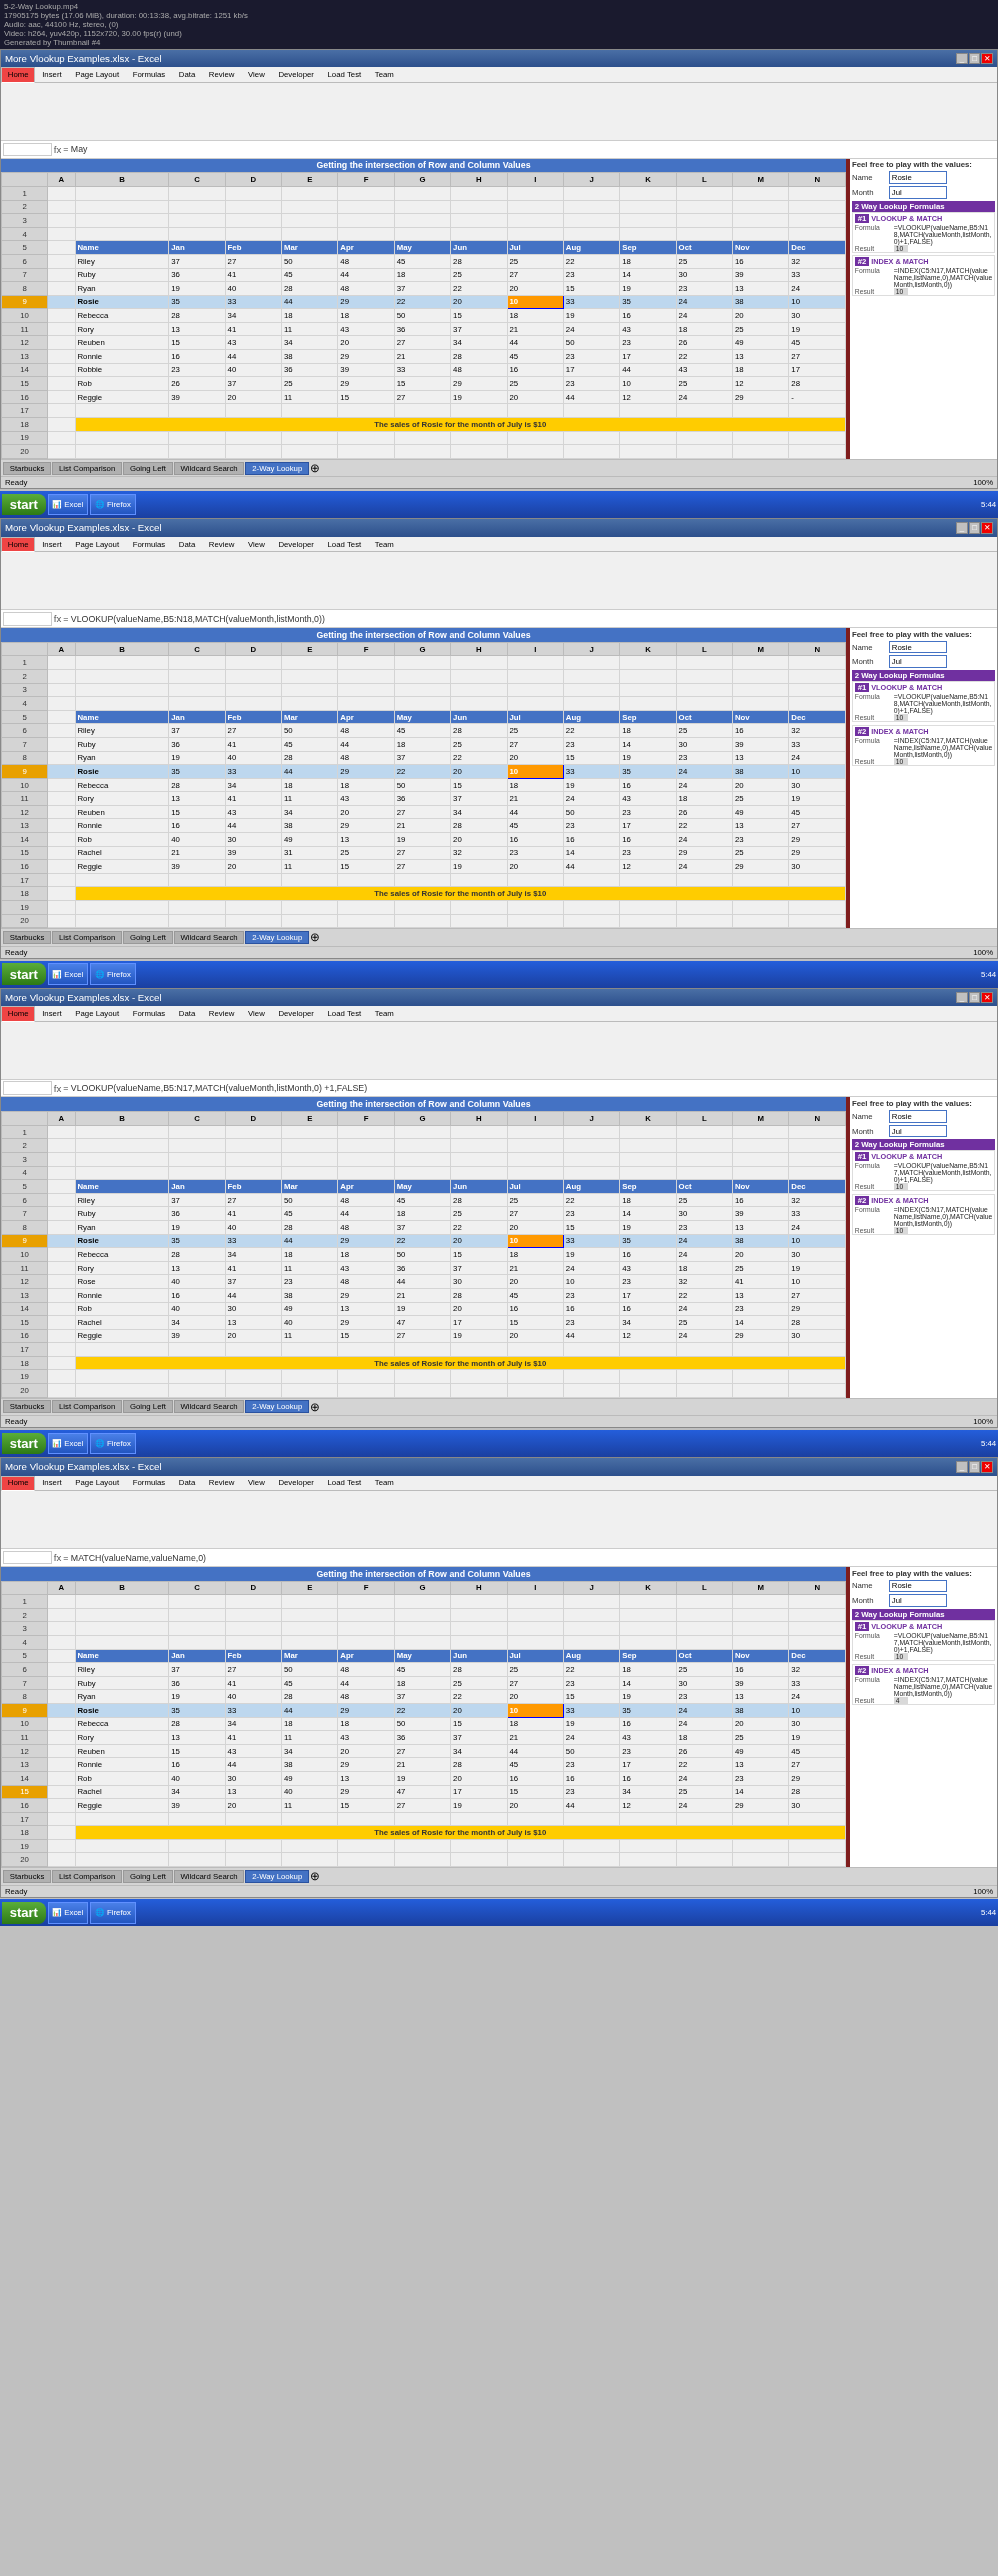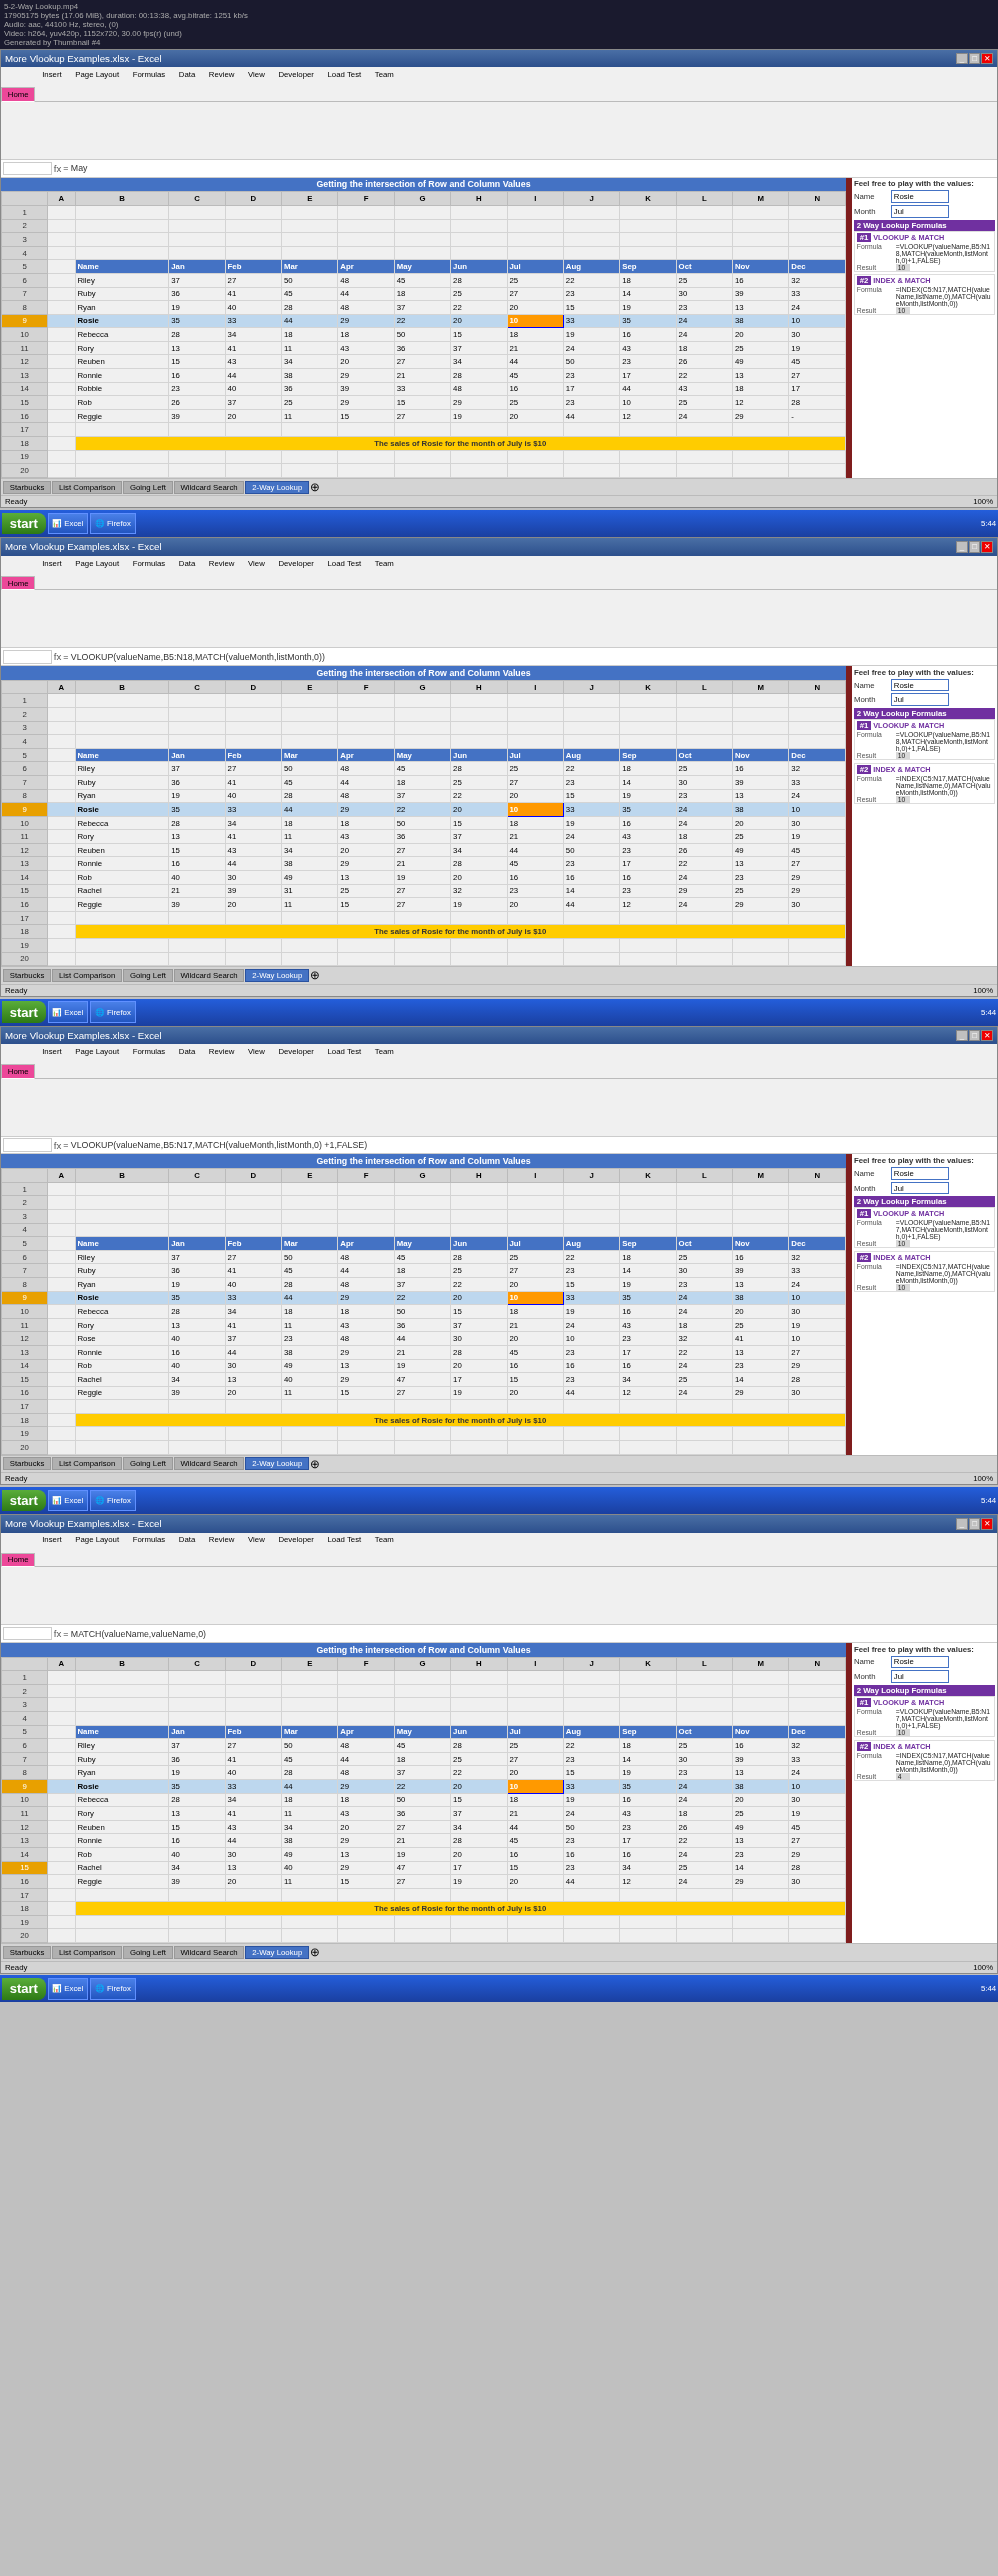--- a/index.html
+++ b/index.html
@@ -45,24 +45,23 @@
       display: flex;
       border-bottom: 1px solid #bbb;
     }
     .ribbon-tab {
       padding: 1.9px 5.8px;
       font-size: 7.8px;
       cursor: pointer;
       border: 1px solid transparent;
     }
     .ribbon-tab.active {
-      background: #ec4899;
+      background: #ef4444;
       border-color: #bbb #bbb white #bbb;
       margin-bottom: -1px;
-      margin-top: 20px;
     }
 
     .formula-bar {
       display: flex;
       align-items: center;
       background: white;
       border-bottom: 1px solid #ccc;
       padding: 1px 1.9px;
       height: 17.5px;
       font-size: 8.8px;
@@ -154,21 +153,21 @@
     .sheet-area {
       flex: 1;
       overflow: hidden;
     }
     .right-panel {
       width: 151px;
       min-width: 151px;
       padding: 1.9px;
       font-size: 7.8px;
       background: white;
-      border-left: 6px solid #7f1d1d;
+      border-left: 4px solid #7f1d1d;
     }
     .panel-play-title {
       font-size: 7.8px;
       font-weight: bold;
       color: #333;
       margin-bottom: 1.9px;
     }
     .panel-field {
       display: flex;
       align-items: center;

